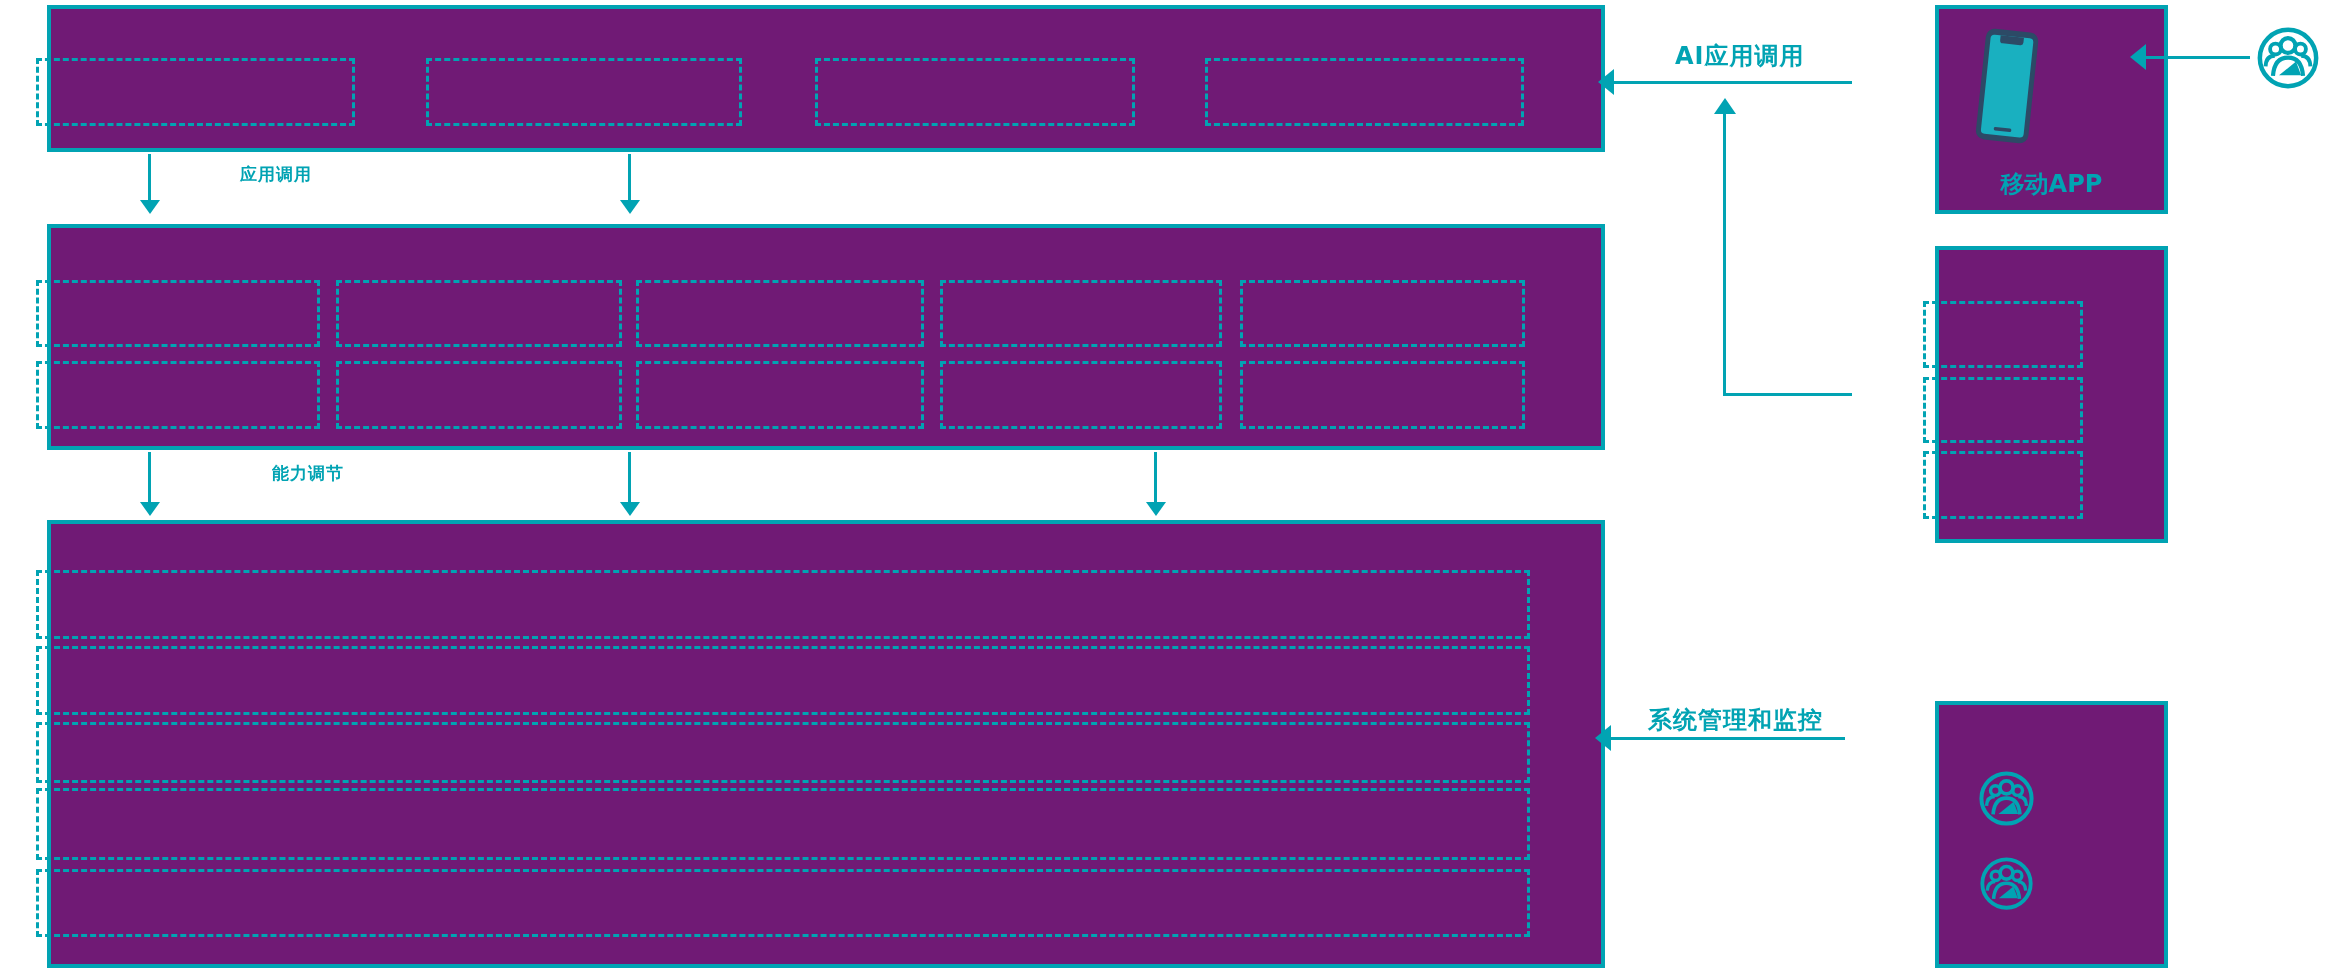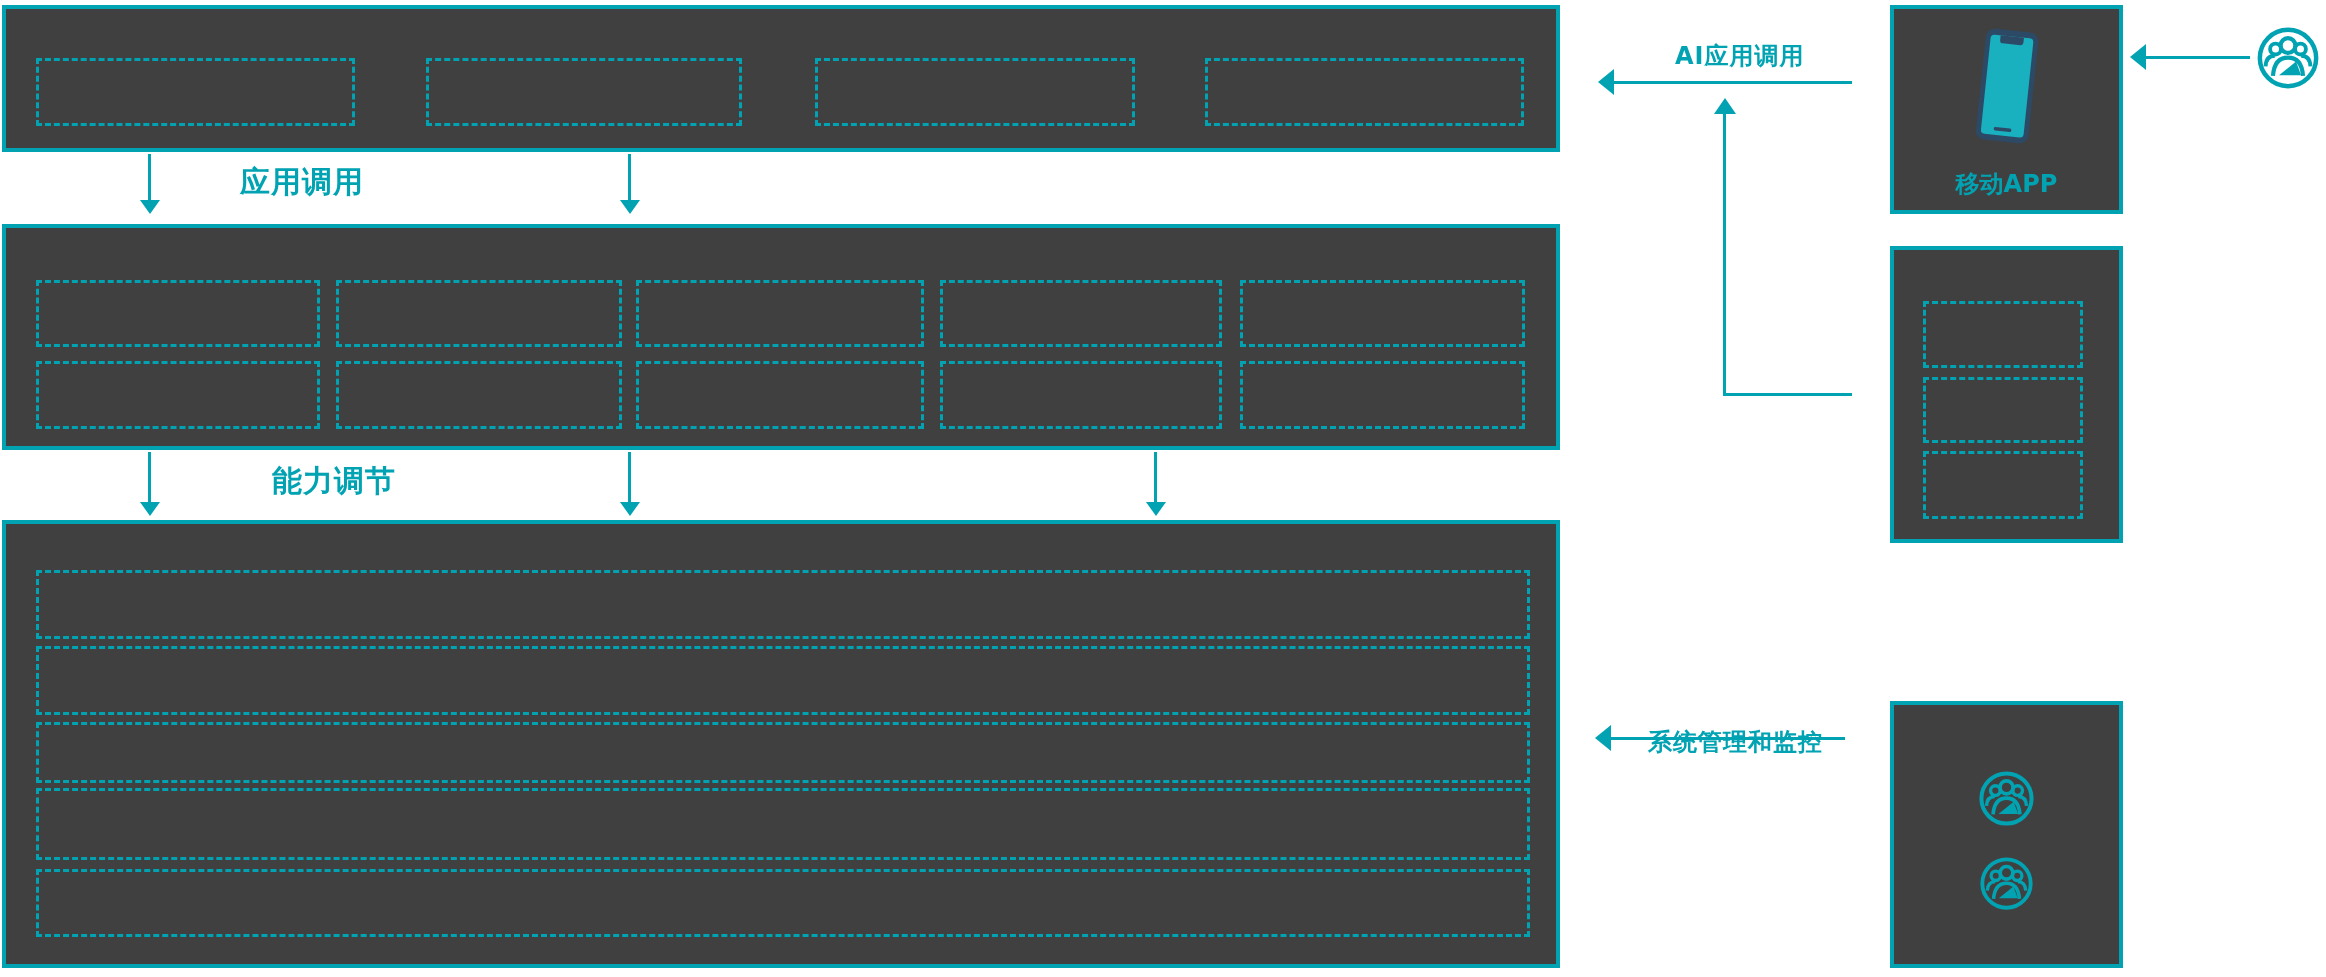--- a/index.html
+++ b/index.html
@@ -6,27 +6,27 @@
     --accent:#01A3B3;
     --phone-body:#2C4A66;
     --phone-screen:#19B0C0;
   }
   html,body{margin:0;padding:0;background:#fff;}
   body{font-family:"DejaVu Sans","Liberation Sans",sans-serif;}
   #canvas{
     position:relative;width:2326px;height:977px;background:#fff;overflow:hidden;
   }
   .solid-box{
-    position:absolute;border:4px solid var(--accent);background:#404040;box-sizing:border-box;
+    position:absolute;border:4px solid var(--accent);background:#701a75;box-sizing:border-box;margin-left:45px;
   }
   .dashed-box{
     position:absolute;border:3px dashed var(--accent);box-sizing:border-box;background:transparent;
   }
   .flow-label{
-    position:absolute;color:var(--accent);font-weight:700;font-size:30px;line-height:1.15;
+    position:absolute;color:var(--accent);font-weight:700;font-size:17px;line-height:1.15;
     white-space:nowrap;letter-spacing:1px;
   }
   .flow-label.small{font-size:24px;}
   .stem-v{position:absolute;width:3px;background:var(--accent);}
   .stem-h{position:absolute;height:3px;background:var(--accent);}
   .tri-down{position:absolute;width:0;height:0;
     border-left:10px solid transparent;border-right:10px solid transparent;
     border-top:14px solid var(--accent);}
   .tri-up{position:absolute;width:0;height:0;
     border-left:11px solid transparent;border-right:11px solid transparent;
@@ -132,21 +132,21 @@
   <div class="tri-left" style="left:2130px;top:44px;"></div>
   <div class="stem-h" style="left:2145px;top:56px;width:105px;"></div>
 
   <div class="solid-box" style="left:1890px;top:246px;width:233px;height:297px;"></div>
   <div class="dashed-box" style="left:1923px;top:301px;width:160px;height:67px;"></div>
   <div class="dashed-box" style="left:1923px;top:377px;width:160px;height:66px;"></div>
   <div class="dashed-box" style="left:1923px;top:451px;width:160px;height:68px;"></div>
 
   <div class="tri-left" style="left:1595px;top:725px;"></div>
   <div class="stem-h" style="left:1610px;top:737px;width:235px;"></div>
-  <div class="flow-label small" style="left:1648px;top:729px;">系统管理和监控</div>
+  <div class="flow-label small" style="left:1648px;top:707px;">系统管理和监控</div>
 
   <div class="solid-box" style="left:1890px;top:701px;width:233px;height:267px;"></div>
   <svg class="icon-svg" style="left:1978px;top:770px;" width="57" height="57">
       <use href="#sym-users"></use>
     </svg>
   <svg class="icon-svg" style="left:1979px;top:856px;" width="55" height="55">
       <use href="#sym-users"></use>
     </svg>
 
 </div>

